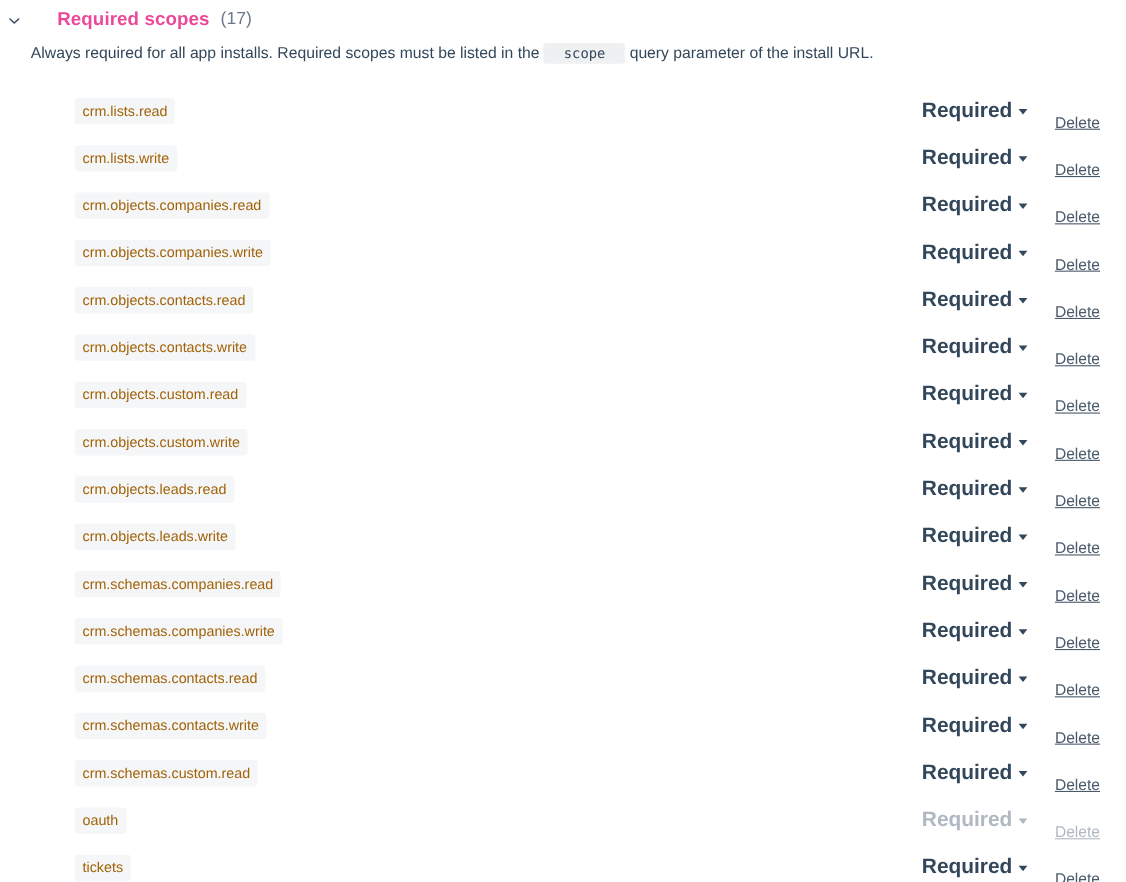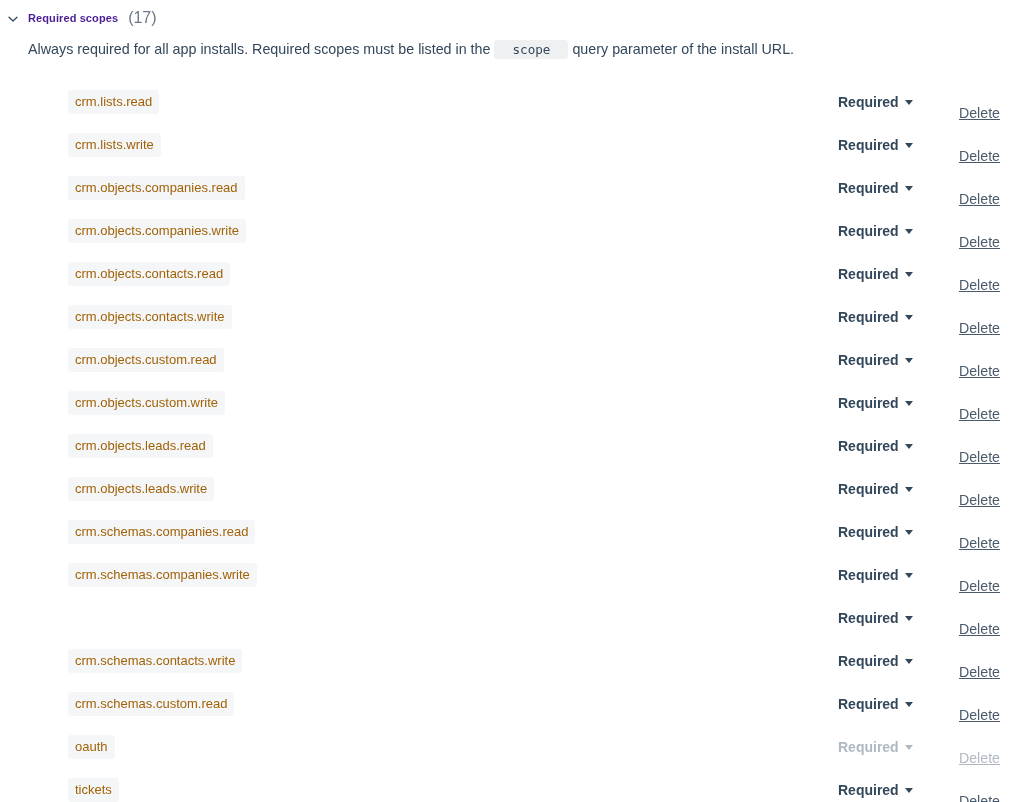--- a/index.html
+++ b/index.html
@@ -30,24 +30,25 @@
   .chevron {
     width: 14px;
     height: 14px;
     display: inline-block;
     position: relative;
     flex: 0 0 auto;
     margin-top: 2px;
   }
   .chevron svg { display: block; }
   .section-title {
-    font-size: 11px;
+    font-size: 17px;
     font-weight: bold;
-    color: #4c1d95;
+    color: #ec4899;
     letter-spacing: 0.1px;
+    margin-left: 24px;
   }
   .section-count {
     font-size: 16px;
     font-weight: normal;
     color: #6a7888;
     margin-left: 2px;
   }
   .section-desc {
     margin: 9px 0 0 28px;
     font-size: 14.3px;
@@ -81,21 +82,21 @@
     color: #a16207;
     white-space: nowrap;
     line-height: 16px;
     margin-left: 40px;
   }
   .row-spacer { flex: 1 1 auto; }
   .req-select {
     display: flex;
     align-items: center;
     gap: 6px;
-    font-size: 14px;
+    font-size: 19px;
     font-weight: bold;
     color: #33475b;
     cursor: pointer;
     width: 104px;
     justify-content: flex-start;
   }
   .req-select.disabled {
     color: #b0b9c3;
     cursor: default;
   }
@@ -243,20 +244,21 @@
       <div class="scope-row">
         <span class="scope-chip">crm.schemas.companies.write</span>
         <div class="row-spacer"></div>
         <div class="req-select">
           <span>Required</span>
           <span class="caret"></span>
         </div>
         <a class="delete-link">Delete</a>
       </div>
       <div class="scope-row">
+        <span class="scope-chip">crm.schemas.contacts.read</span>
         <div class="row-spacer"></div>
         <div class="req-select">
           <span>Required</span>
           <span class="caret"></span>
         </div>
         <a class="delete-link">Delete</a>
       </div>
       <div class="scope-row">
         <span class="scope-chip">crm.schemas.contacts.write</span>
         <div class="row-spacer"></div>

